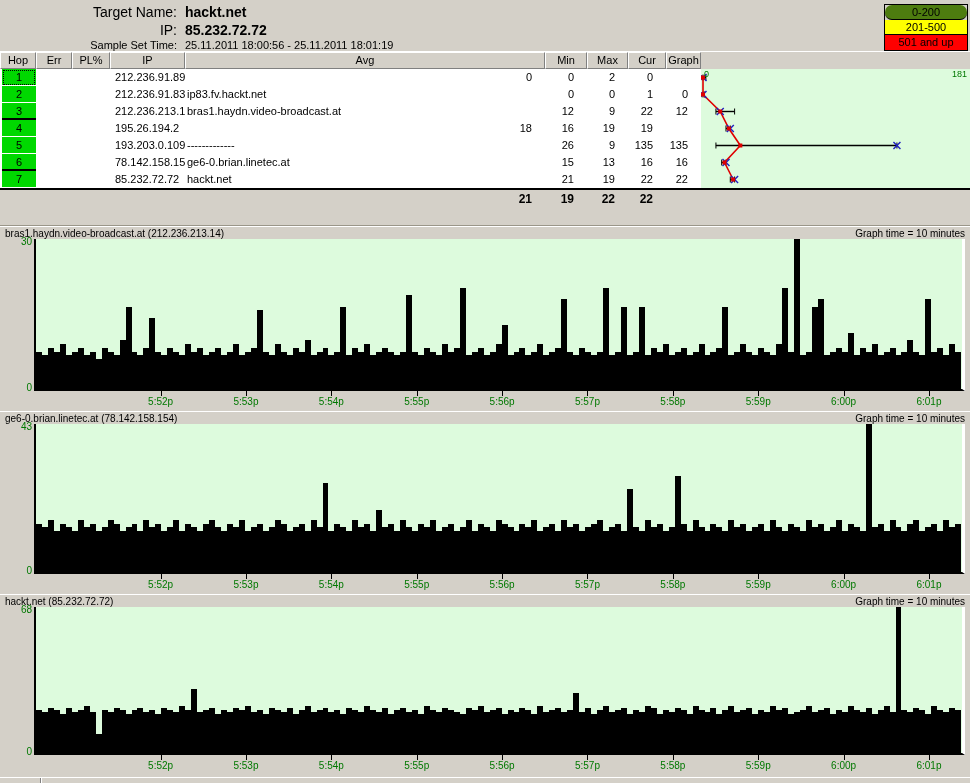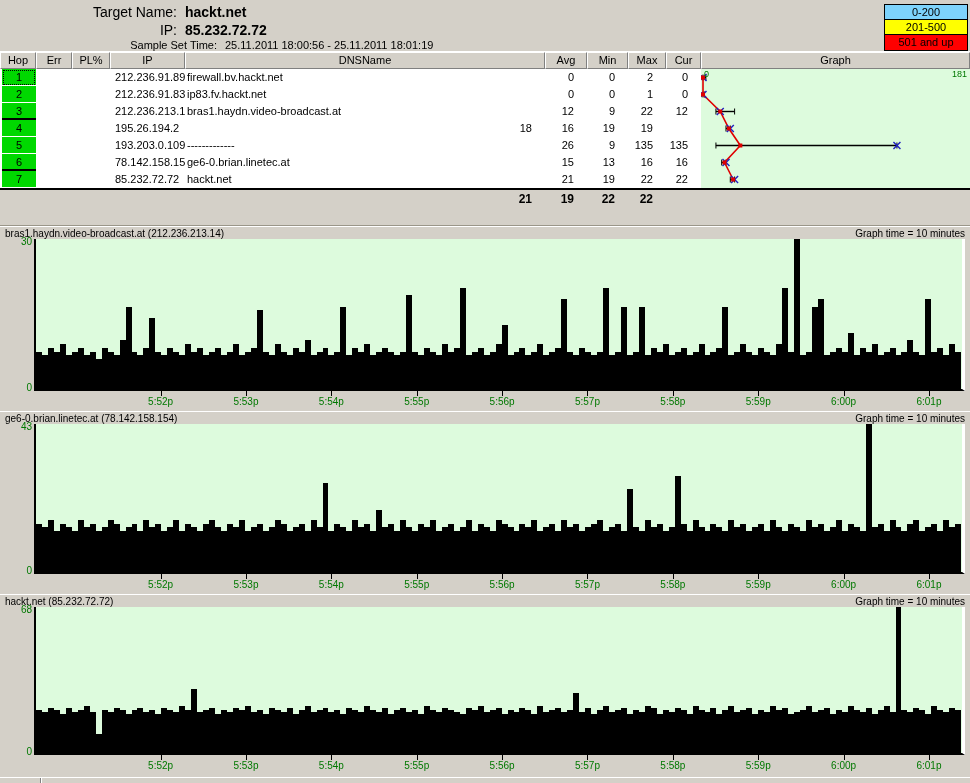--- a/index.html
+++ b/index.html
@@ -10,21 +10,21 @@
     color:#000; overflow:hidden;
   }
   
   .hdr { position:relative; height:52px; border-bottom:1px solid #fff; }
   .hdr-grid { position:absolute; top:4px; left:0; }
   .hdr-row { display:flex; align-items:baseline; }
   .hdr-label { width:185px; text-align:right; padding-right:8px; font-size:14px; }
   .hdr-label.small { font-size:11px; }
   .hdr-value { font-size:14px; font-weight:bold; }
   .hdr-value.small { font-size:11px; font-weight:normal; }
-  .hdr-row.r1 { height:18px; } .hdr-row.r2 { height:17px; } .hdr-row.r3 { height:15px;margin-left:40px; }
+  .hdr-row.r1 { height:18px; } .hdr-row.r2 { height:17px; } .hdr-row.r3 { height:15px; }
   .legend { position:absolute; top:4px; right:2px; width:84px; border:1px solid #000; }
   .legend-row { height:15px; font-size:11px; text-align:center; line-height:15px; border-bottom:1px solid #000; }
   .legend-row:last-child { border-bottom:none; }
   
   .grid-cols { display:grid; grid-template-columns:36px 36px 38px 75px 360px 42px 41px 38px 35px 1fr; }
   .thead { height:17px; }
   .th {
     background:#d4d0c8; font-size:11px; text-align:center; line-height:15px;
     border-top:1px solid #fff; border-left:1px solid #fff;
     border-bottom:1px solid #808080; border-right:1px solid #808080;
@@ -95,47 +95,45 @@
       <div class="hdr-row r2">
         <div class="hdr-label">IP:</div>
         <div class="hdr-value">85.232.72.72</div>
       </div>
       <div class="hdr-row r3">
         <div class="hdr-label small">Sample Set Time:</div>
         <div class="hdr-value small">25.11.2011 18:00:56 - 25.11.2011 18:01:19</div>
       </div>
     </div>
     <div class="legend" id="legend">
-        <div class="legend-row" style="background: #7dd3fc;">0-200</div>
+        <div class="legend-row" style="background: #4d7c0f; border-radius: 7px;">0-200</div>
         <div class="legend-row" style="background: rgb(255, 255, 0);">201-500</div>
         <div class="legend-row" style="background: rgb(255, 0, 0);">501 and up</div>
       </div>
   </div>
 
   <div class="thead grid-cols" id="thead">
       <div class="th">Hop</div>
       <div class="th">Err</div>
       <div class="th">PL%</div>
       <div class="th">IP</div>
-      <div class="th">DNSName</div>
       <div class="th">Avg</div>
       <div class="th">Min</div>
       <div class="th">Max</div>
       <div class="th">Cur</div>
       <div class="th">Graph</div>
     </div>
 
   <div class="tbody">
     <div id="rows">
         <div class="trow grid-cols">
           <div class="td hop focus">1</div>
           <div class="td"></div>
           <div class="td"></div>
           <div class="td ip">212.236.91.89</div>
-          <div class="td dns">firewall.bv.hackt.net</div>
           <div class="td num">0</div>
           <div class="td num">0</div>
           <div class="td num">2</div>
           <div class="td num">0</div>
           <div class="td"></div>
         </div>
         <div class="trow grid-cols">
           <div class="td hop">2</div>
           <div class="td"></div>
           <div class="td"></div>

